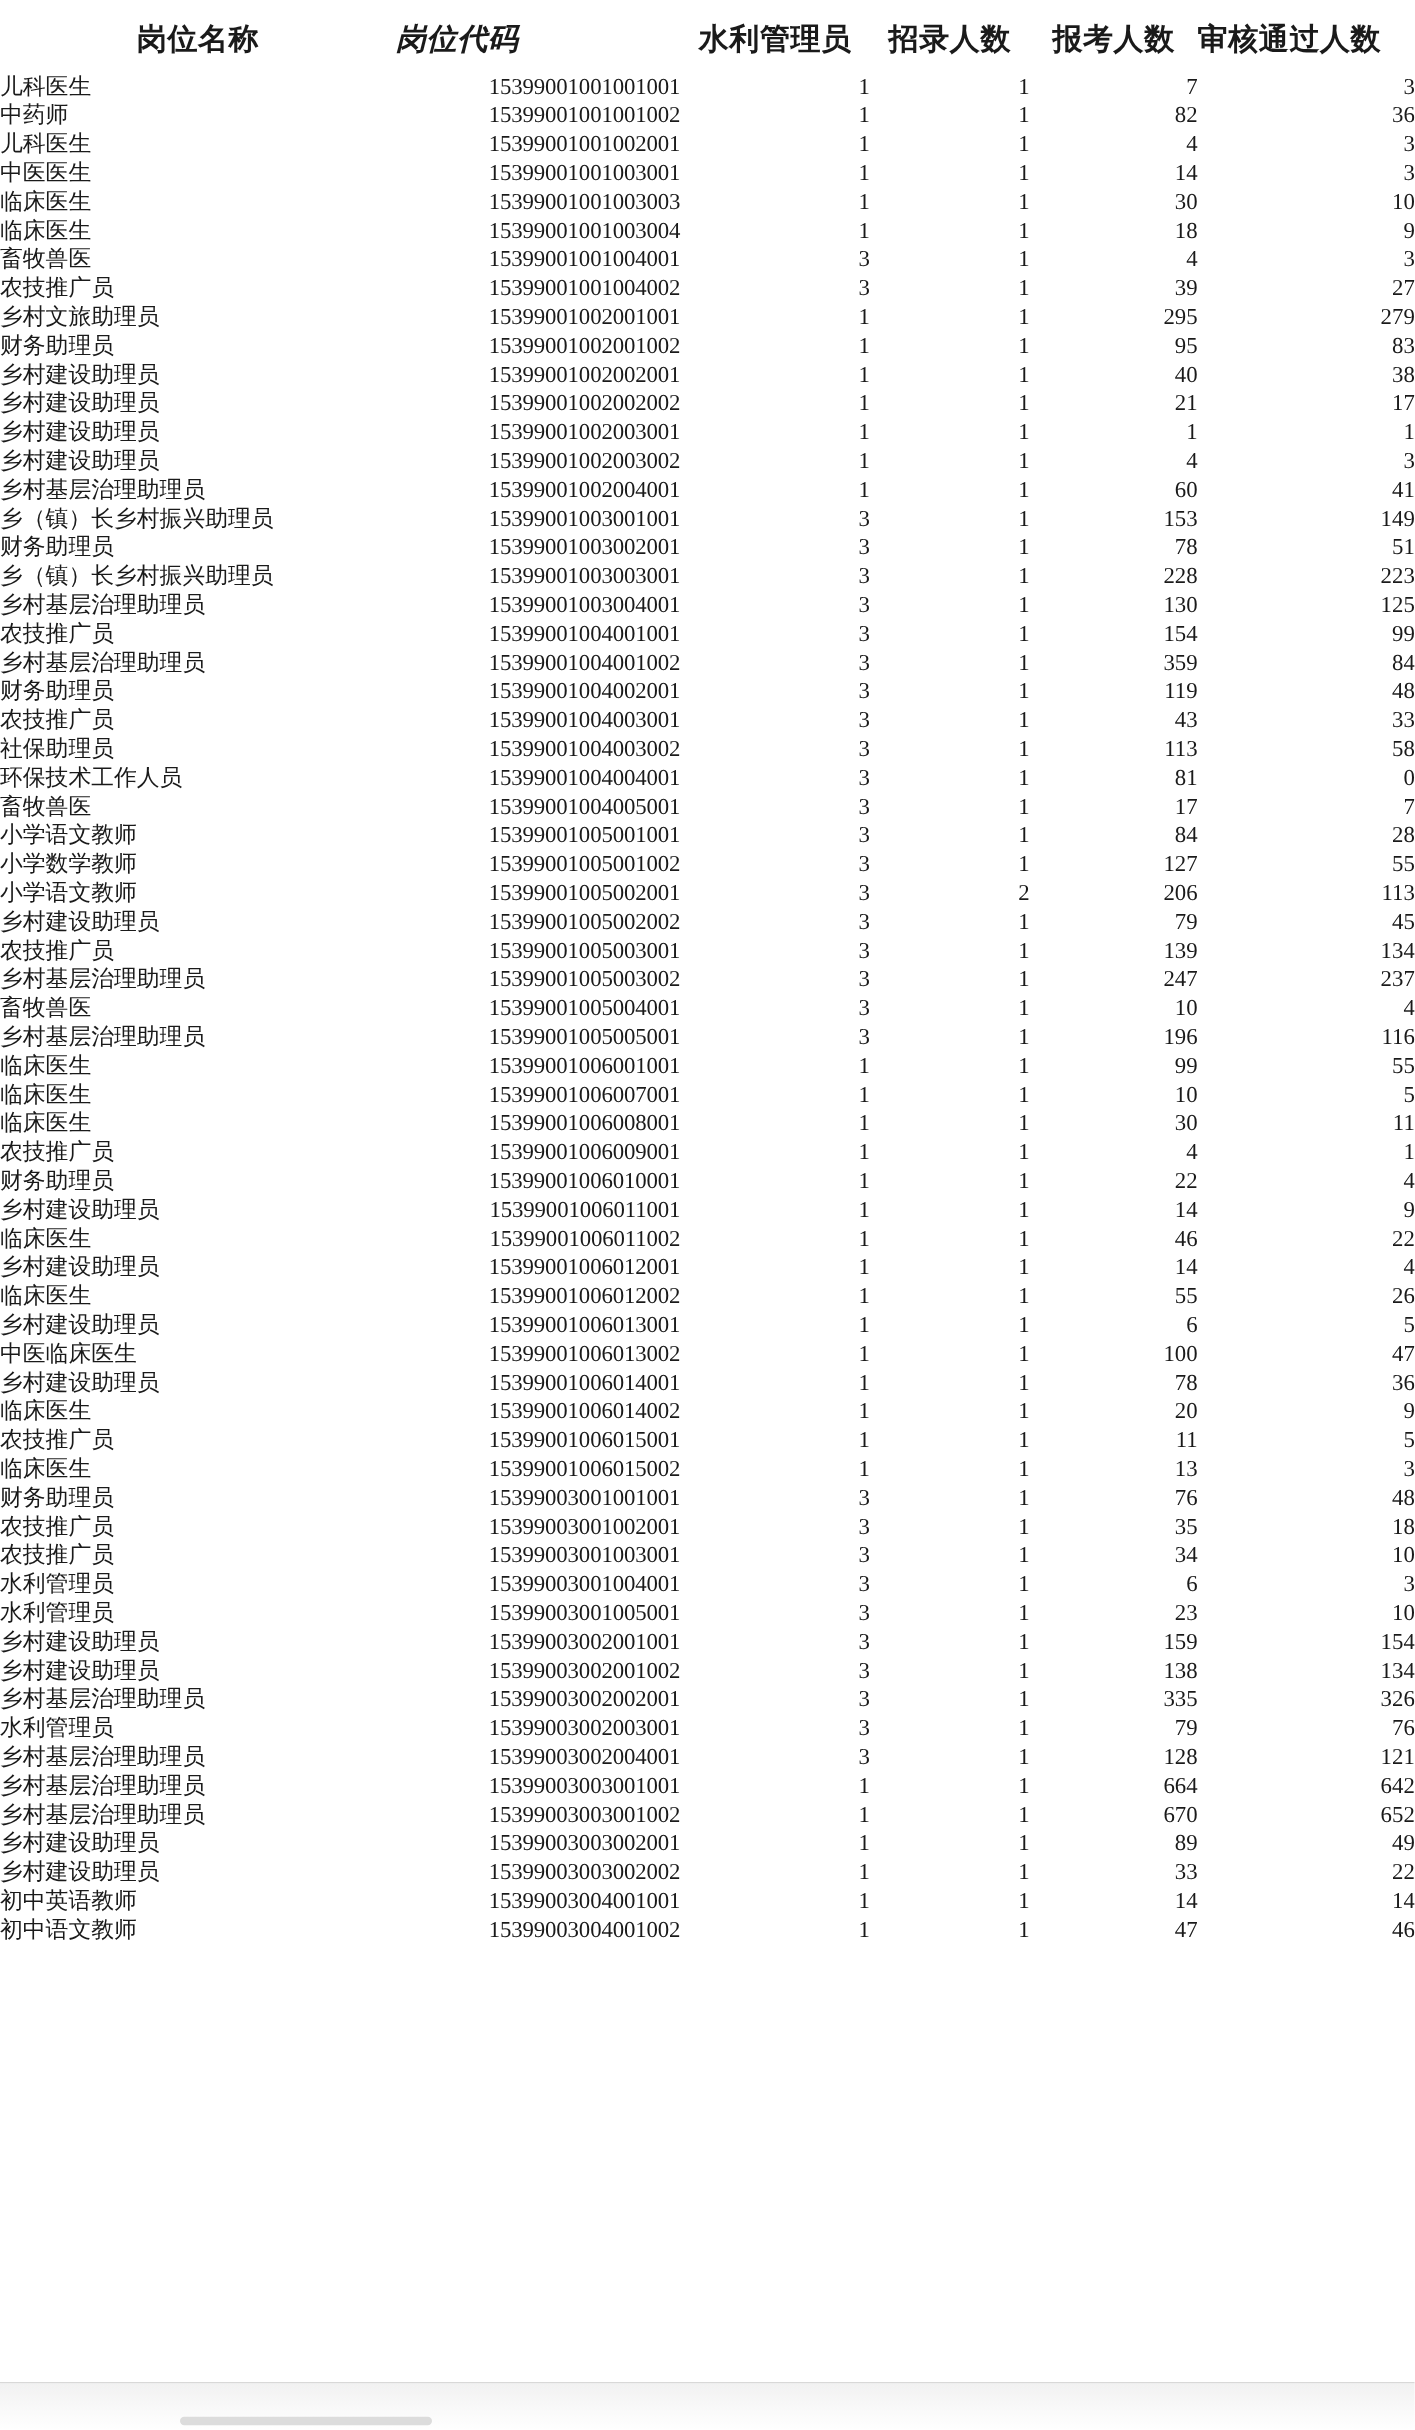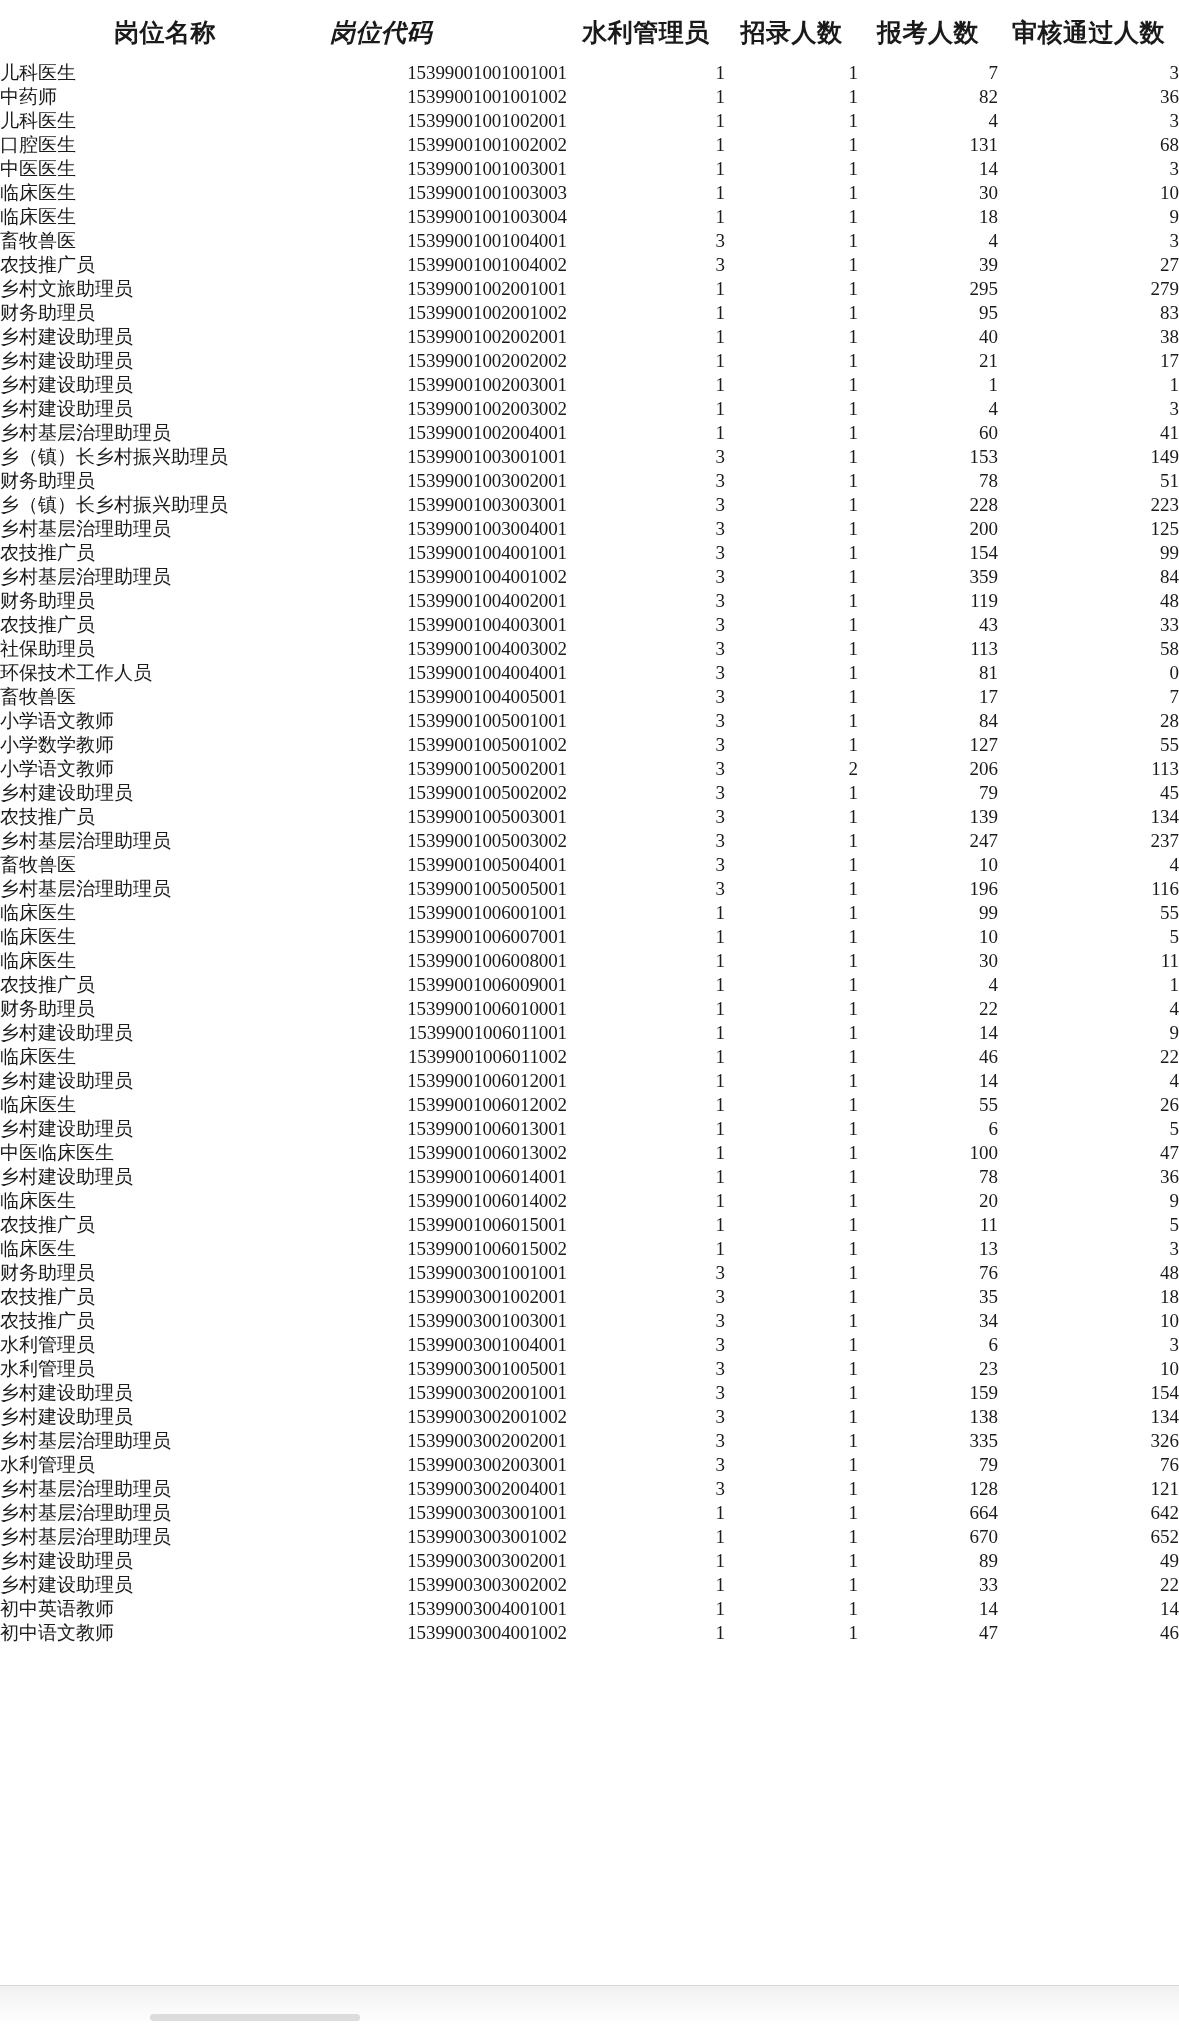--- a/index.html
+++ b/index.html
@@ -44,21 +44,21 @@
     padding: 16px 0 11px 0;
     background: #ffffff;
     white-space: nowrap;
     letter-spacing: 0.5px;
   }
   th.h-name  { text-align: center; padding-left: 40px; }
   th.h-code  { text-align: left;  padding-right: 12px; font-style: italic; }
   th.h-ratio { text-align: center; }
   th.h-hire  { text-align: center; }
   th.h-apply { text-align: center; }
-  th.h-pass  { text-align: center; padding-right: 9px; }
+  th.h-pass  { text-align: left; padding-right: 9px; }
 
   table.jobs tbody td {
     padding: 3.5px 0 3.5px 0;
     height: 23px;
     line-height: 17px;
     vertical-align: middle;
     white-space: nowrap;
     font-size: 19px;
   }
   td.t-name  { text-align: left; padding-left: 48px; font-size: 18.5px; }
@@ -130,28 +130,20 @@
           </tr>
           <tr>
             <td class="t-name">儿科医生</td>
             <td class="t-code">15399001001002001</td>
             <td class="t-ratio">1</td>
             <td class="t-hire">1</td>
             <td class="t-apply">4</td>
             <td class="t-pass">3</td>
           </tr>
           <tr>
-            <td class="t-name">口腔医生</td>
-            <td class="t-code">15399001001002002</td>
-            <td class="t-ratio">1</td>
-            <td class="t-hire">1</td>
-            <td class="t-apply">131</td>
-            <td class="t-pass">68</td>
-          </tr>
-          <tr>
             <td class="t-name">中医医生</td>
             <td class="t-code">15399001001003001</td>
             <td class="t-ratio">1</td>
             <td class="t-hire">1</td>
             <td class="t-apply">14</td>
             <td class="t-pass">3</td>
           </tr>
           <tr>
             <td class="t-name">临床医生</td>
             <td class="t-code">15399001001003003</td>
@@ -262,21 +254,21 @@
             <td class="t-ratio">3</td>
             <td class="t-hire">1</td>
             <td class="t-apply">228</td>
             <td class="t-pass">223</td>
           </tr>
           <tr>
             <td class="t-name">乡村基层治理助理员</td>
             <td class="t-code">15399001003004001</td>
             <td class="t-ratio">3</td>
             <td class="t-hire">1</td>
-            <td class="t-apply">200</td>
+            <td class="t-apply">130</td>
             <td class="t-pass">125</td>
           </tr>
           <tr>
             <td class="t-name">农技推广员</td>
             <td class="t-code">15399001004001001</td>
             <td class="t-ratio">3</td>
             <td class="t-hire">1</td>
             <td class="t-apply">154</td>
             <td class="t-pass">99</td>
           </tr>

